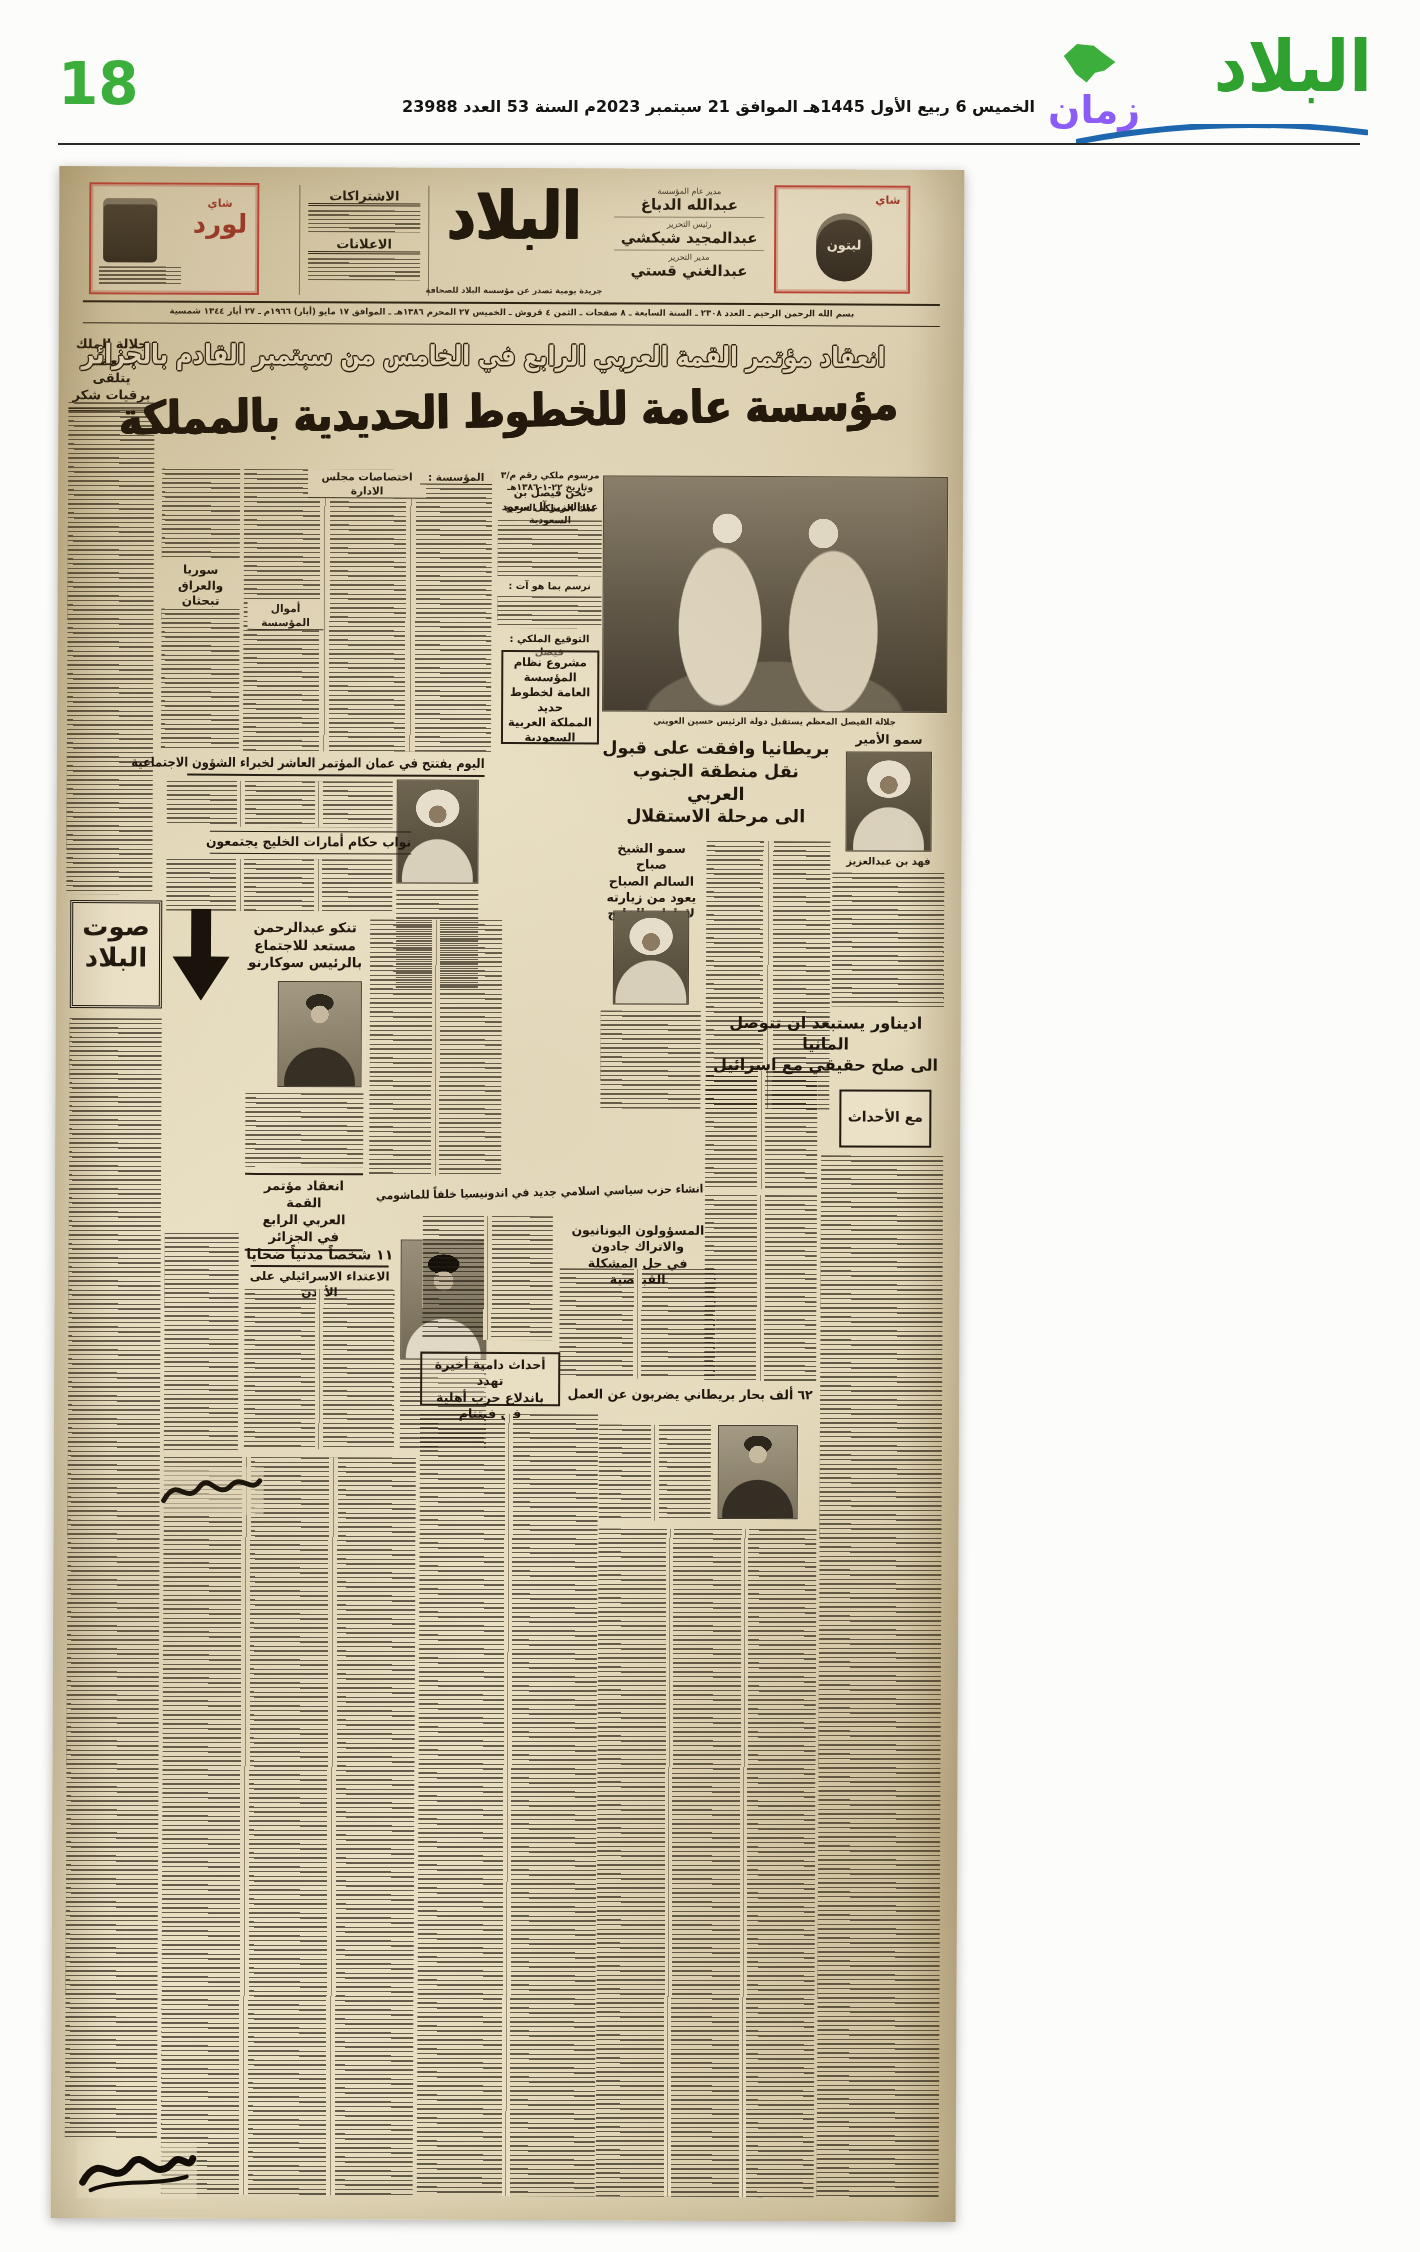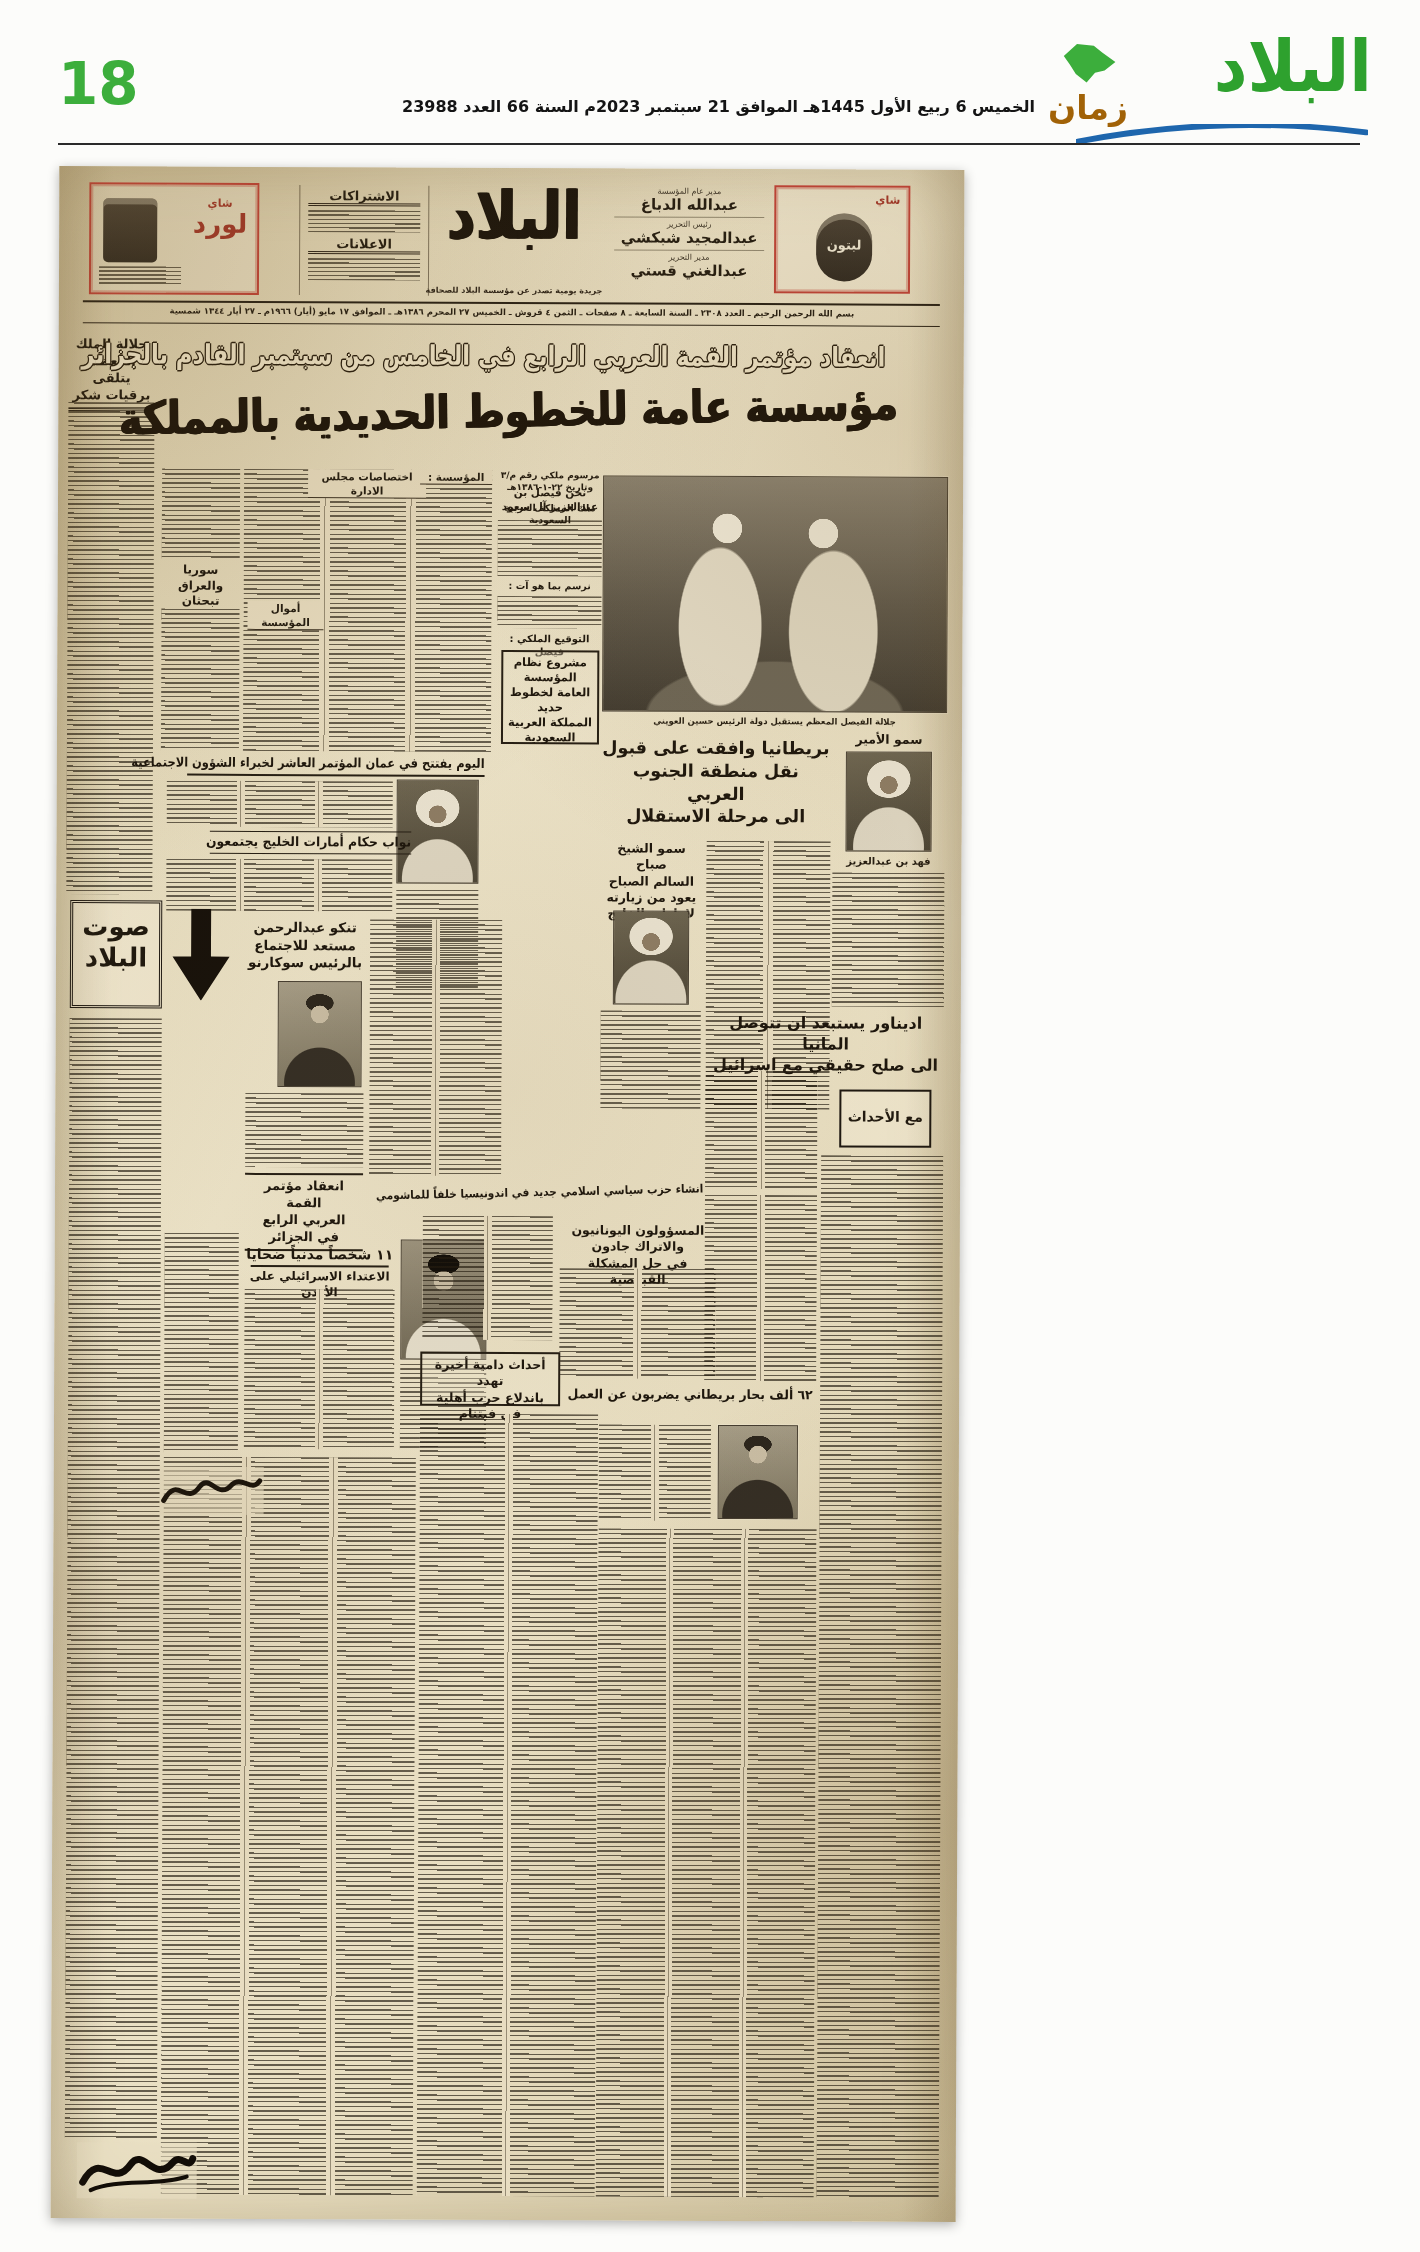--- a/index.html
+++ b/index.html
@@ -8,21 +8,21 @@
     position:relative;overflow:hidden;background:#fcfcfa;
     font-family:"DejaVu Sans",sans-serif;color:#20190f;direction:rtl;
   }
   .a{position:absolute}
 
   
   #pagenum{left:58px;top:50px;font-size:58px;font-weight:bold;color:#3cae3c;direction:ltr}
   #dateline{right:385px;top:97px;font-size:16px;font-weight:bold;color:#141414;white-space:nowrap}
   #logo{right:48px;top:38px;width:330px;height:104px}
   #logo .t{position:absolute;right:0;top:-10px;font-size:66px;font-weight:bold;color:#2ea12e;letter-spacing:-2px;transform:scaleY(1.08)}
-  #logo .z{position:absolute;left:6px;top:50px;font-size:33px;font-weight:bold;color:#a16207}
+  #logo .z{position:absolute;left:6px;top:50px;font-size:38px;font-weight:bold;color:#8b5cf6}
   #mapicon{position:absolute;left:16px;top:0;width:62px;height:48px}
   #swoosh{position:absolute;left:34px;top:86px;width:292px;height:20px}
   #hrule{left:58px;top:143px;width:1302px;height:2px;background:#2a2a2a}
 
   
   #paper{
     left:55px;top:168px;width:905px;height:2052px;
     background:linear-gradient(115deg,#d8cca9,#ece3c8 35%,#e8dec1 65%,#d6c9a6);
     box-shadow:0 3px 12px rgba(0,0,0,.30), inset 0 0 70px rgba(110,85,35,.30);
     transform:rotate(.25deg);
@@ -109,21 +109,21 @@
     white-space:pre-line;line-height:1.2;padding-top:8px;background:rgba(243,235,214,.45)}
   #arrow{clip-path:polygon(34% 0,66% 0,66% 52%,96% 52%,50% 100%,4% 52%,34% 52%);background:#17110a}
   #eventsbox{border:2px solid #1d1710;font-size:14px;font-weight:bold;text-align:center;
     line-height:50px;background:rgba(243,235,214,.5)}
   .sig{background:rgba(232,221,193,.6)}
 </style>
 </head>
 <body>
 
 <div class="a" id="pagenum">18</div>
-<div class="a" id="dateline">الخميس 6 ربيع الأول 1445هـ الموافق 21 سبتمبر 2023م السنة 66 العدد 23988</div>
+<div class="a" id="dateline">الخميس 6 ربيع الأول 1445هـ الموافق 21 سبتمبر 2023م السنة 53 العدد 23988</div>
 
 <div class="a" id="logo">
   <svg id="mapicon" viewBox="0 0 100 80">
     <path d="M8 30 L30 10 L58 13 L72 24 L94 40 L76 54 L60 58 L46 74 L28 60 L18 44 Z" fill="#3cae3c"></path>
   </svg>
   <div class="t">البلاد</div>
   <div class="z">زمان</div>
   <svg id="swoosh" viewBox="0 0 300 24" preserveAspectRatio="none">
     <path d="M2 21 Q150 -12 298 10" stroke="#1e66ad" stroke-width="7" fill="none" stroke-linecap="round"></path>
   </svg>

